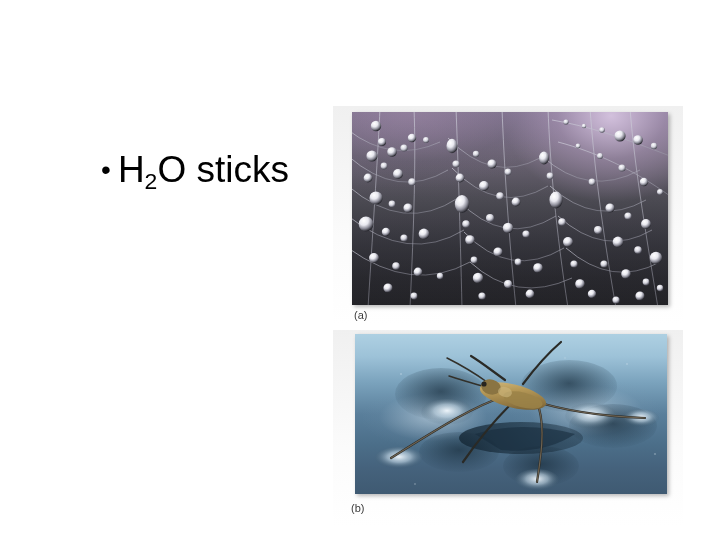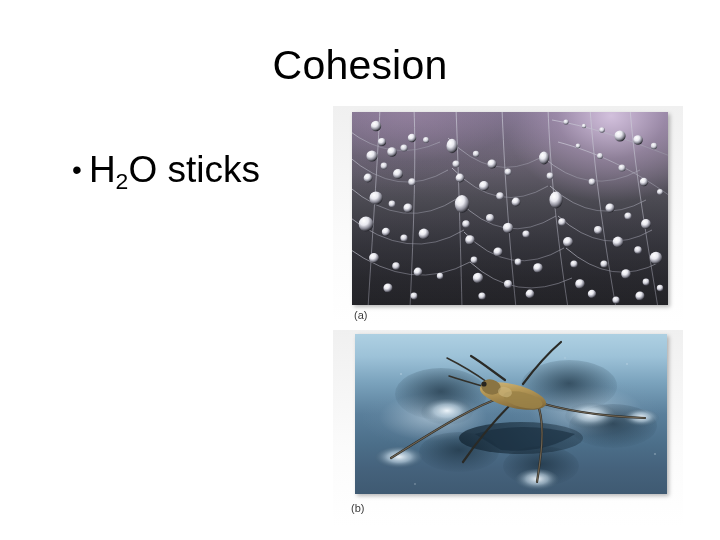--- a/index.html
+++ b/index.html
@@ -30,21 +30,21 @@
     font-size: 41px;
     line-height: 50px;
     color: #000000;
     font-weight: 400;
     letter-spacing: 0.2px;
   }
 
   
   #body-text {
     position: absolute;
-    left: 16px;
+    left: 45px;
     top: 138px;
     width: 300px;
     color: #000000;
     font-size: 37px;
     line-height: 64px;
     text-align: center;
   }
   .bullet-line {
     white-space: nowrap;
   }
@@ -120,21 +120,20 @@
       linear-gradient(to bottom, #aed0e2 0%, #9dc2d8 14%, #7ba3bd 30%, #5a7f9b 50%, #4c6f8a 68%, #45627c 84%, #3f5a72 100%);
   }
   #photo-b .water { position: absolute; inset: 0; }
 
 </style>
 </head>
 <body>
 
 <div id="slide">
 
-  <div id="title">Cohesion</div>
 
   <div id="body-text">
     <div class="bullet-line first">
       <span class="bullet-dot">•</span><span>H</span><sub>2</sub><span>O sticks</span>
     </div>
   </div>
 
   <div id="figure-group">
 
     <div class="figure-block" id="figure-a">

